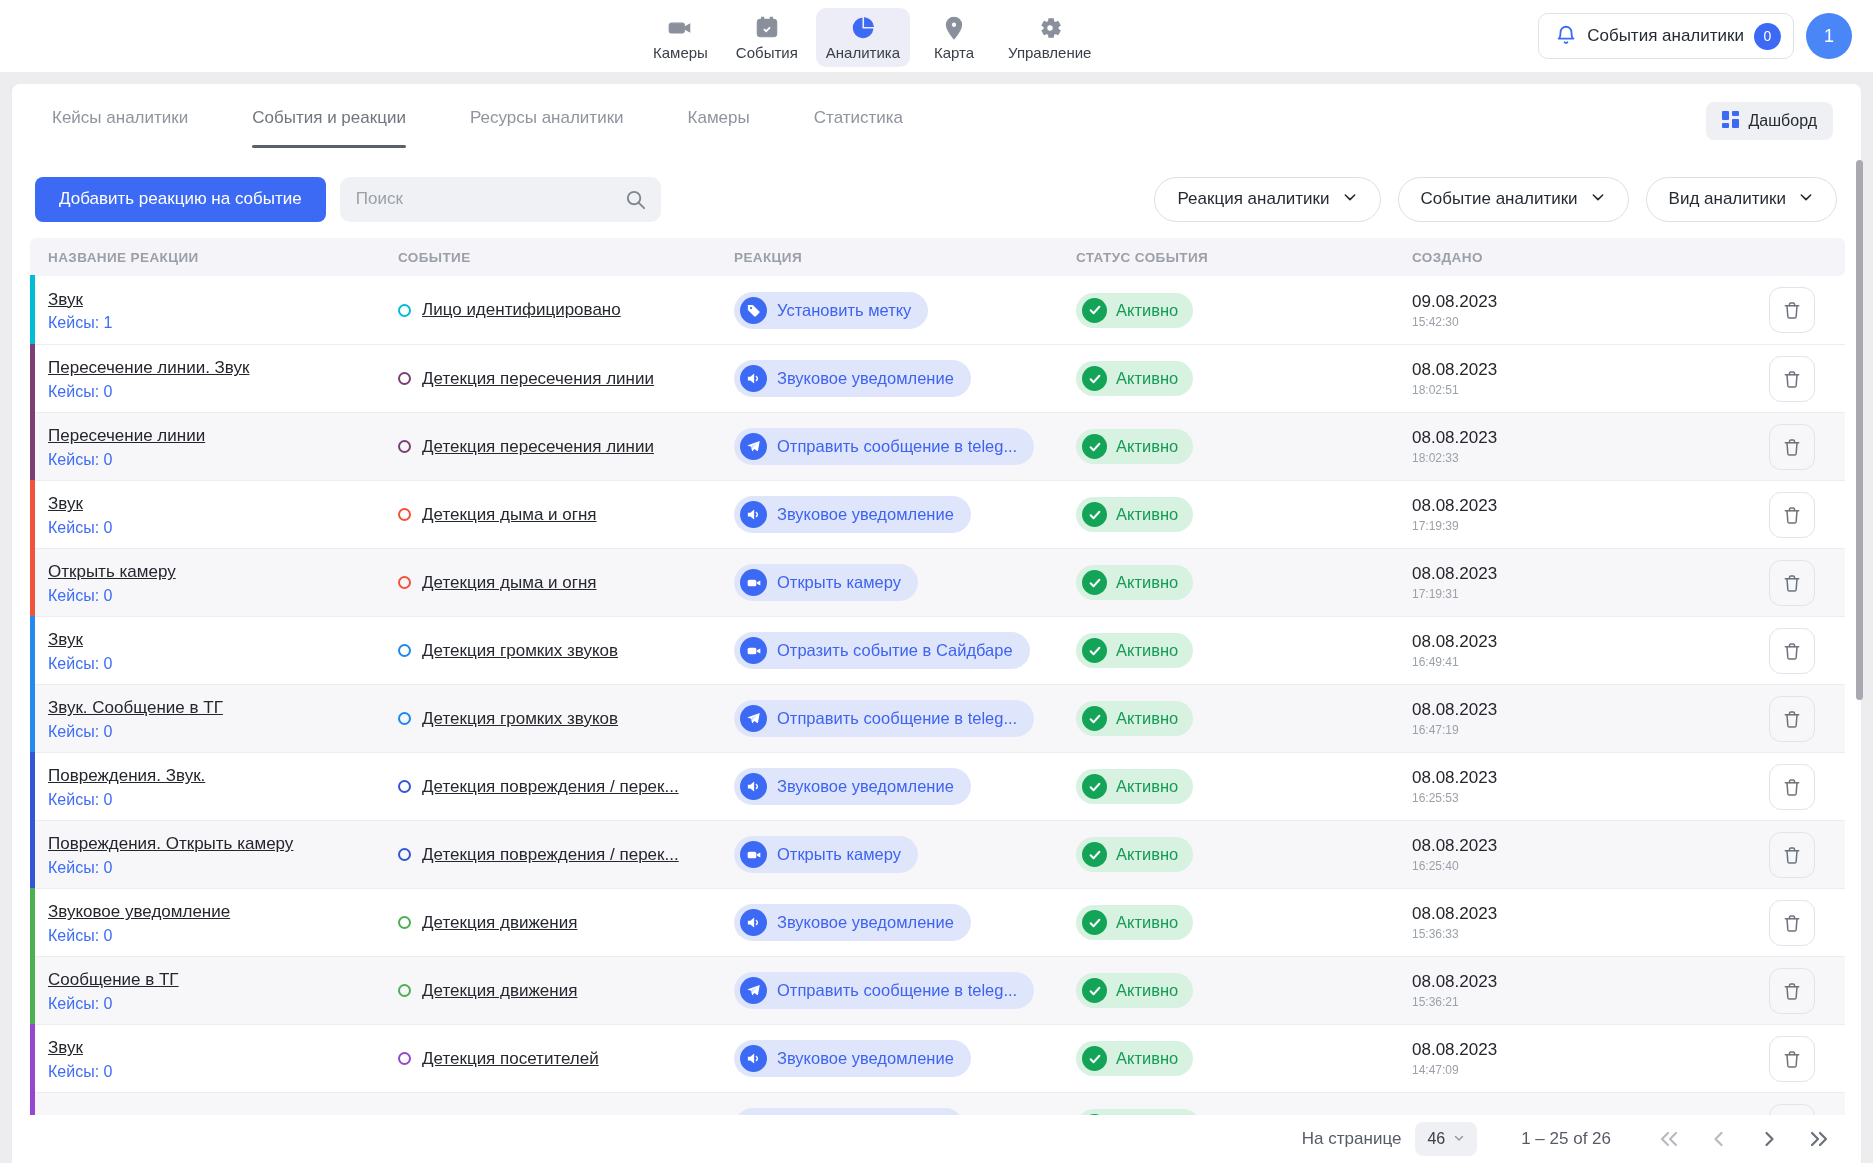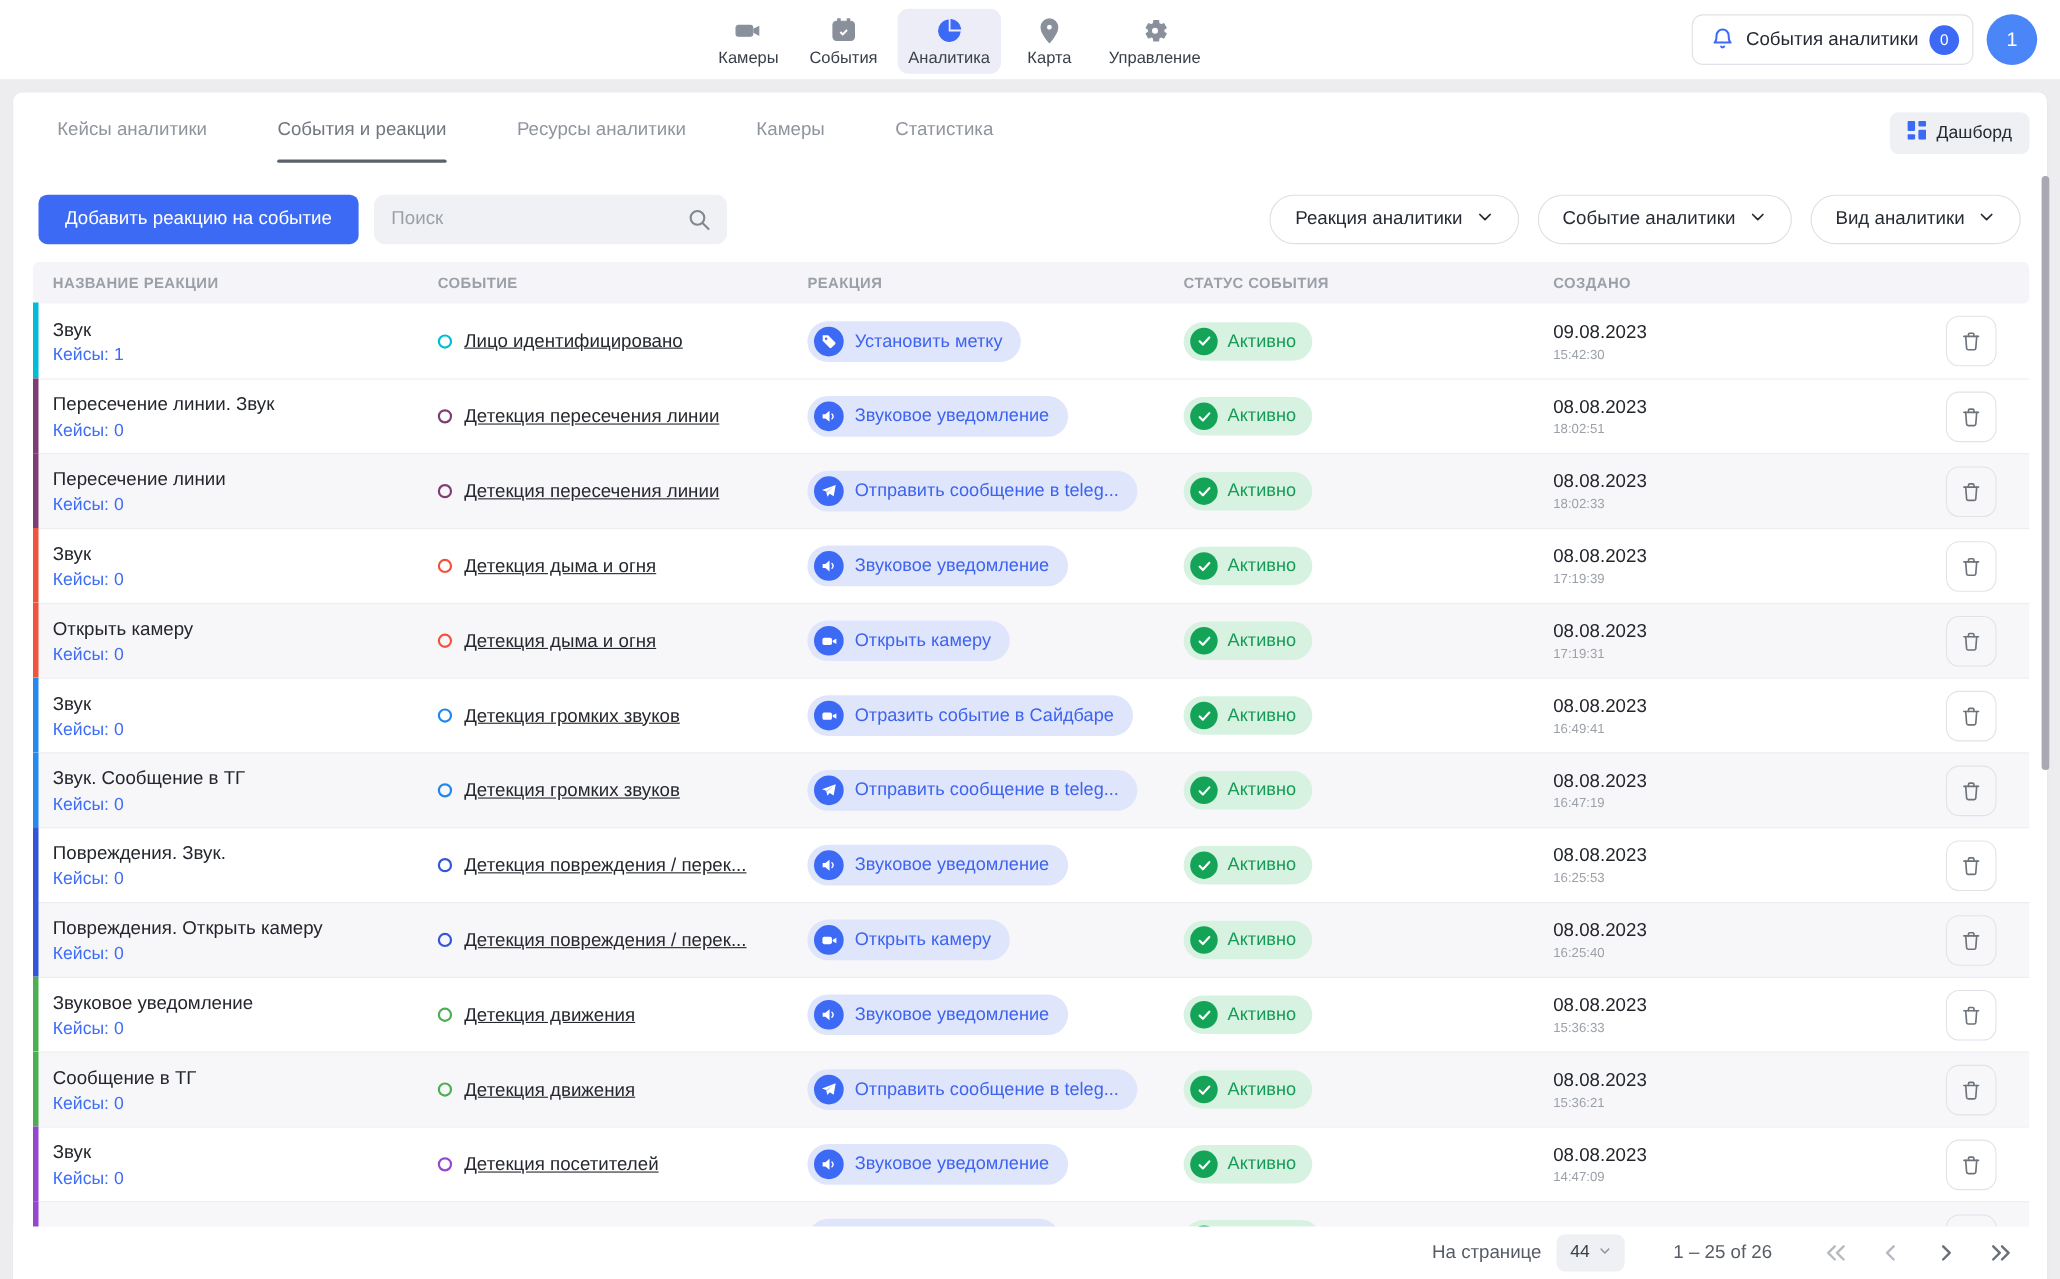--- a/index.html
+++ b/index.html
@@ -28,21 +28,21 @@
   
   .card { position:absolute; left:12px; right:12px; top:84px; bottom:0;
     background:#fff; border-radius:8px 8px 0 0; box-shadow:0 1px 2px rgba(0,0,0,.04); }
 
   
   .tabs-row { position:relative; height:66px; padding:0 18px; display:flex; align-items:center; }
   .tabs { display:flex; gap:64px; padding-left:22px; }
   .tab { position:relative; font-size:17px; color:#8f959e; padding:22px 0 20px; cursor:pointer; white-space:nowrap; }
   .tab.active { color:#70767f; }
   .tab.active::after { content:""; position:absolute; left:0; right:0; bottom:0; height:3px; background:#5b6169; border-radius:2px; }
-  .dashboard-btn { position:absolute; right:16px; top:18px; display:flex; align-items:center; gap:10px;
+  .dashboard-btn { position:absolute; right:28px; top:18px; display:flex; align-items:center; gap:10px;
     height:38px; padding:0 16px; background:#eef0f4; border:none; border-radius:8px;
     font-size:16px; color:#262b33; cursor:pointer; font-family:inherit; }
 
   
   .controls-row { position:relative; height:46px; margin:26px 24px 0 23px; display:flex; align-items:center; }
   .add-btn { height:45px; padding:0 24px; background:#3d6af5; color:#fff; border:none; border-radius:8px;
     font-size:17px; cursor:pointer; font-family:inherit; }
   .search-box { position:relative; margin-left:14px; width:321px; height:45px; }
   .search-box input { width:100%; height:100%; background:#f0f1f4; border:none; border-radius:10px;
     padding:0 46px 0 16px; font-size:17px; color:#262b33; font-family:inherit; outline:none; }
@@ -58,21 +58,21 @@
   .grid { display:grid; grid-template-columns:368px 336px 342px 336px 328px 1fr; align-items:center; }
   .thead { height:38px; background:#f5f5f9; border-radius:6px; }
   .th { font-size:13.5px; color:#9b9fa8; letter-spacing:.4px; font-weight:bold; }
   .th:first-child { padding-left:18px; }
   .tbody { position:relative; }
   .row { position:relative; height:68px; }
   .row + .row { border-top:1px solid #ededf1; }
   .row:nth-child(2n+3) { background:#f7f7fa; }
   .row-bar { position:absolute; left:0; top:-1px; bottom:0; width:5px; }
   .c-name { padding-left:18px; }
-  .row-title { font-size:17px; color:#23262c; line-height:1.45; }
+  .row-title { font-size:17px; color:#23262c; line-height:1.45;text-decoration:underline; }
   .row-cases { font-size:16px; color:#3d6cf5; cursor:pointer; text-decoration:none; display:inline-block; margin-top:2px; }
   .c-event { display:flex; align-items:center; gap:11px; }
   .event-ring { width:13px; height:13px; border-radius:50%; border:2.5px solid; flex:none; }
   .event-label { font-size:17px; color:#25282e; white-space:nowrap;text-decoration:underline; }
   .pill { display:inline-flex; align-items:center; }
   .reaction-pill { gap:10px; background:#dfe6fc; border-radius:20px; padding:5px 17px 5px 6px; cursor:pointer; }
   .reaction-pill.empty { min-width:230px; height:38px; }
   .pill-icon { width:27px; height:27px; border-radius:50%; background:#3d6af5; display:flex;
     align-items:center; justify-content:center; flex:none; }
   .reaction-pill .txt { font-size:16.5px; color:#3d63ef; white-space:nowrap; }
@@ -812,21 +812,21 @@
               </svg>
       </button>
     </div>
   </div>
       </div>
   </div>
 
   <div class="pagination">
     <span class="pp-label">На странице</span>
     <div class="pp-select">
-      <span>44</span>
+      <span>46</span>
       <span><svg width="12" height="12" viewBox="0 0 24 24" fill="none" stroke="#8b919a" stroke-width="2.6" stroke-linecap="round" stroke-linejoin="round">
             <path d="M5 9l7 7 7-7"></path>
           </svg></span>
     </div>
     <span class="pp-range">1 – 25 of 26</span>
     <div class="pager">
       <button class="pg-btn disabled">
         <svg width="24" height="24" viewBox="0 0 24 24" fill="none" stroke-width="2.2" stroke-linecap="round" stroke-linejoin="round">
             <path d="M11 6l-6 6 6 6"></path>
             <path d="M19 6l-6 6 6 6"></path>

